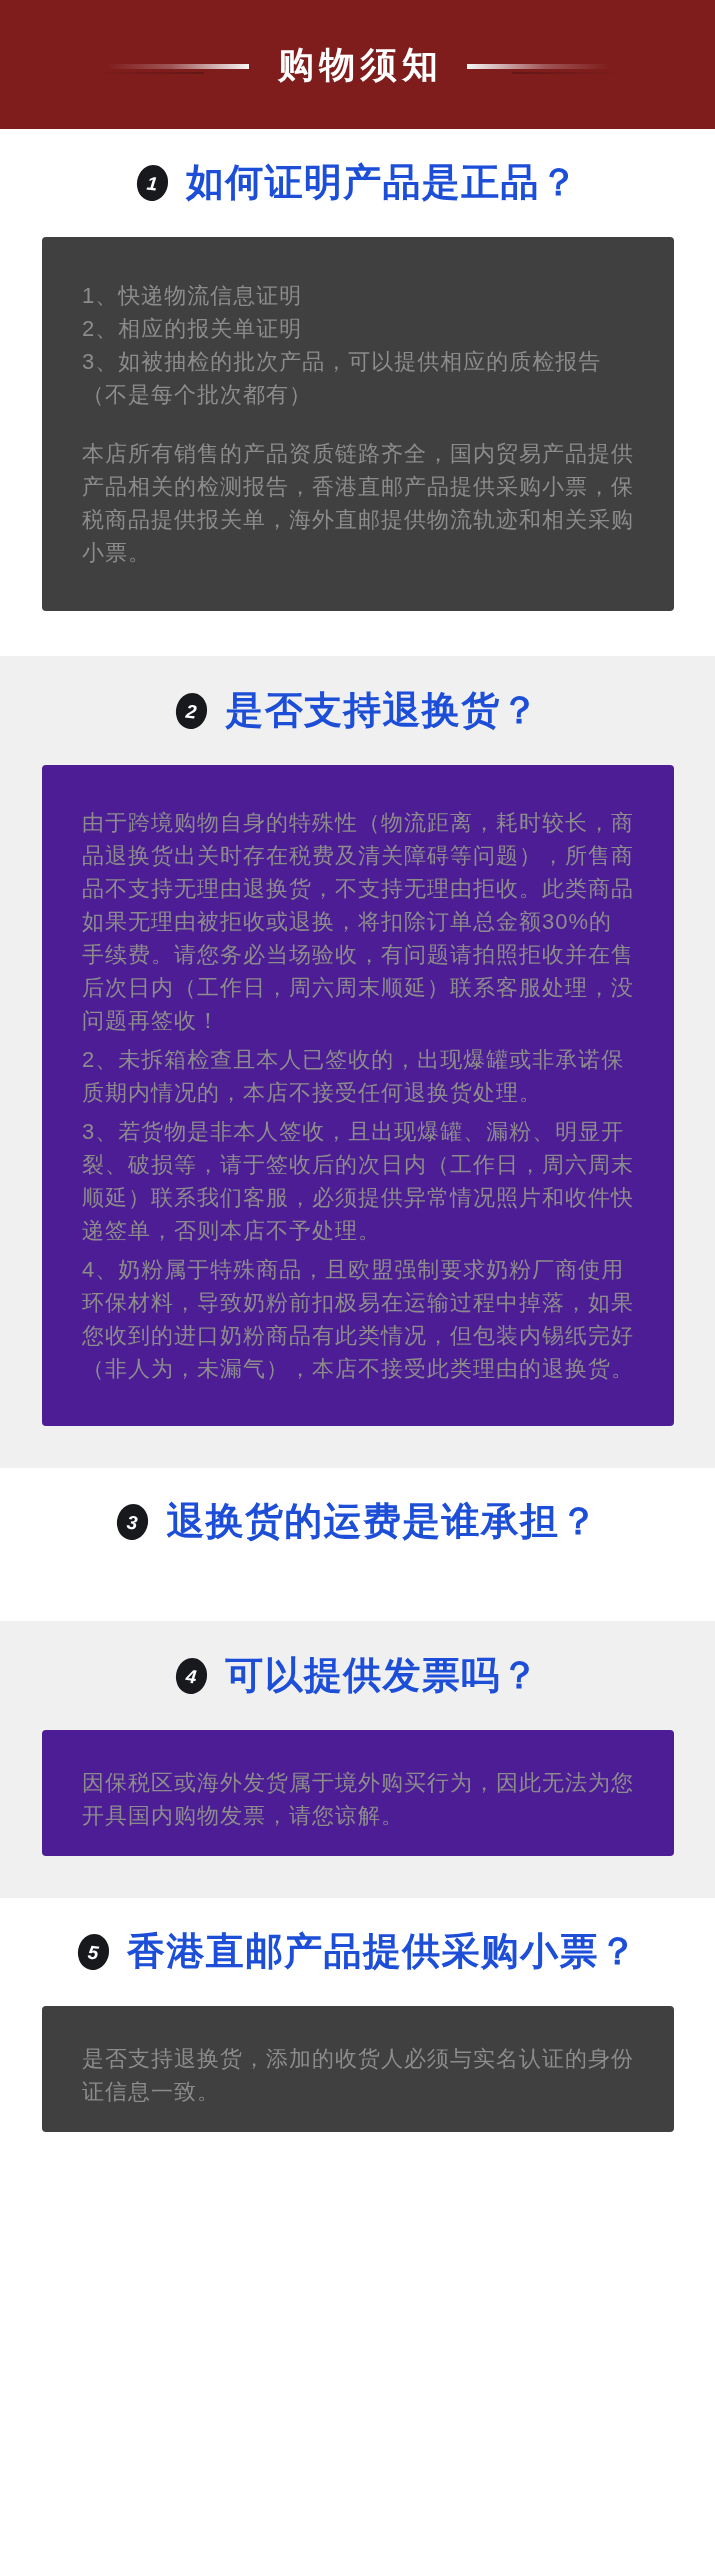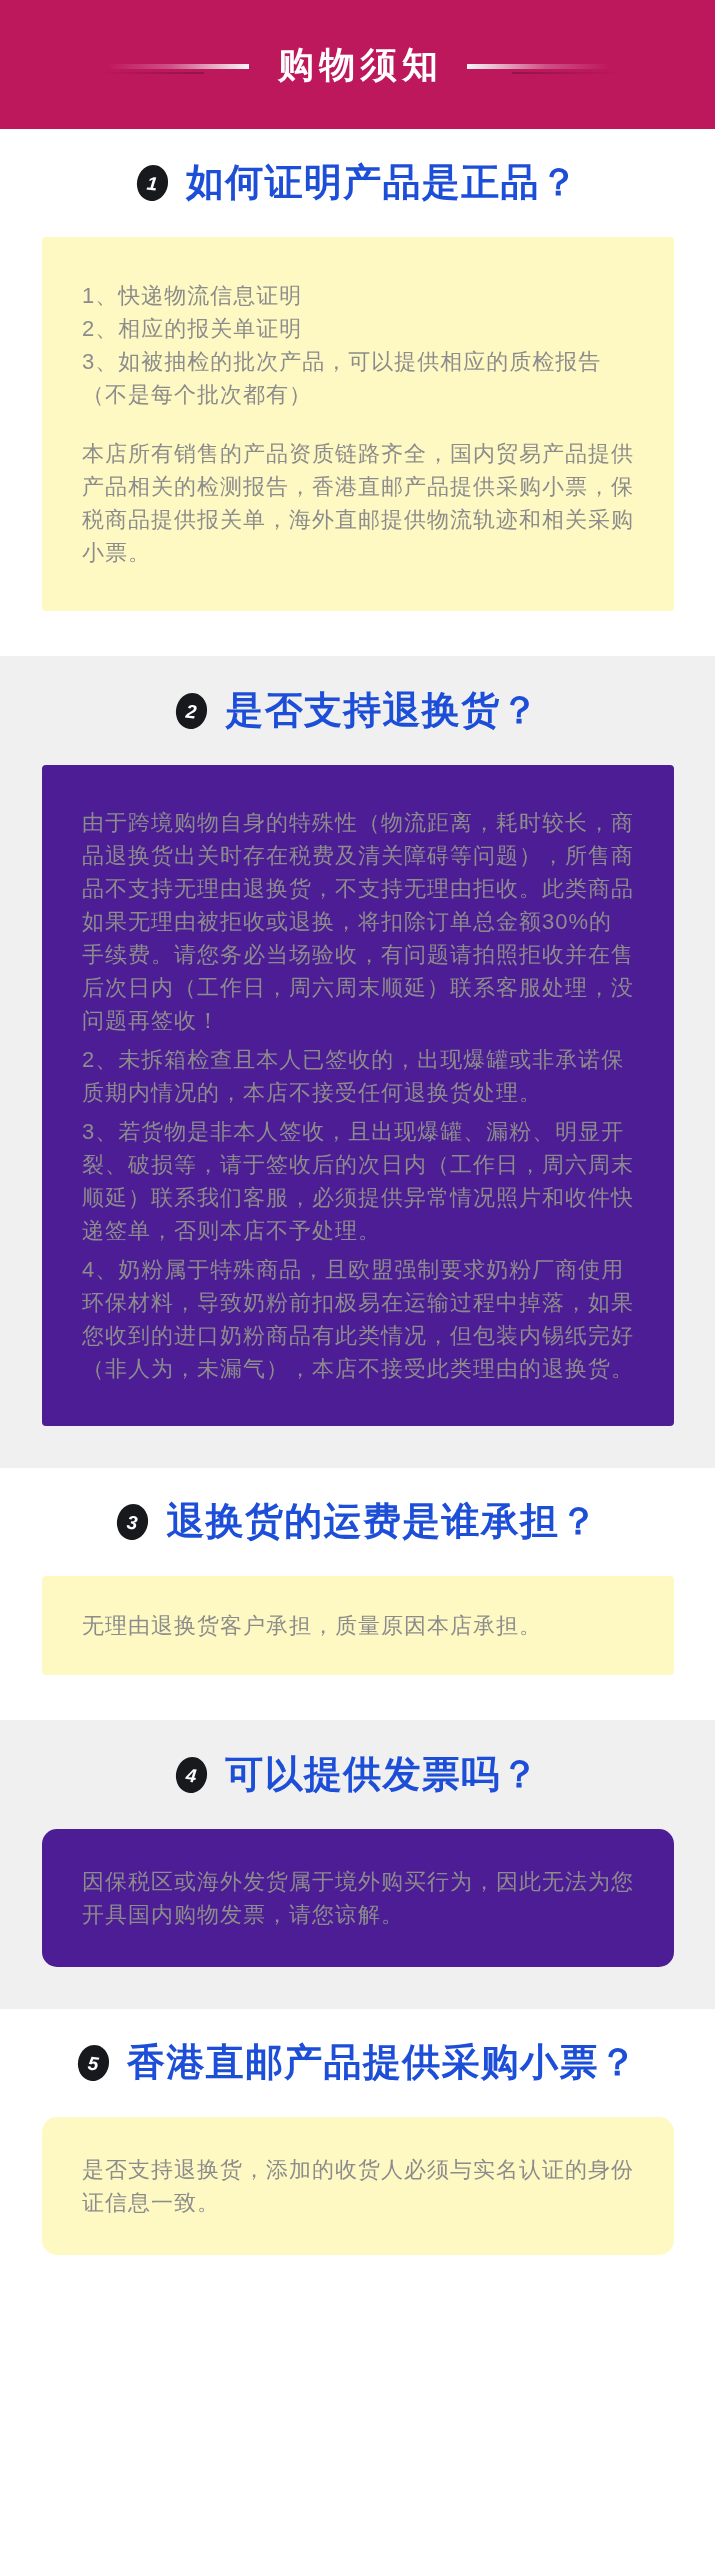--- a/index.html
+++ b/index.html
@@ -6,21 +6,21 @@
   body{
     width:716px;
     min-height:2576px;
     background:#ffffff;
     font-family:"Liberation Sans", sans-serif;
     -webkit-font-smoothing:antialiased;
   }
   
   .banner{
     height:129px;
-    background:#be185d;
+    background:#7f1d1d;
     display:flex;
     align-items:center;
     justify-content:center;
     gap:24px;
   }
   .banner-title{
     color:#ffffff;
     font-size:36px;
     font-weight:700;
     letter-spacing:5.3px;
@@ -96,28 +96,28 @@
 
   .content-box{
     margin:0 42px;
     border-radius:4px;
     font-size:22px;
     line-height:33px;
     color:#8c8c8c;
     letter-spacing:1px;
   }
   .content-box.gray{
-    background:#fef9c3;
+    background:#404040;
     padding:42px 40px;
   }
   .content-box.white{
     background:#4c1d95;
     padding:41px 40px;
   }
-  .content-box.pad-mid{padding-top:36px;padding-bottom:36px;border-radius:15px;}
+  .content-box.pad-mid{padding-top:36px;padding-bottom:24px;}
   .content-box.pad-sm{padding-top:33px;padding-bottom:33px;}
 
   .para{margin:0;}
   .para.gap-lg{margin-top:26px;}
   .para.gap-sm{margin-top:6px;}
 </style>
 </head>
 <body>
 
 <div class="banner">
@@ -156,23 +156,20 @@
   </div>
 </div>
 
 <div class="section">
   <div class="q-head">
     <div class="badge">
         <span>3</span>
       </div>
     <div class="q-title">退换货的运费是谁承担？</div>
   </div>
-  <div class="content-box gray pad-sm">
-    <p class="para">无理由退换货客户承担，质量原因本店承担。</p>
-  </div>
 </div>
 
 <div class="section band">
   <div class="q-head">
     <div class="badge">
         <span>4</span>
       </div>
     <div class="q-title">可以提供发票吗？</div>
   </div>
   <div class="content-box white pad-mid">

